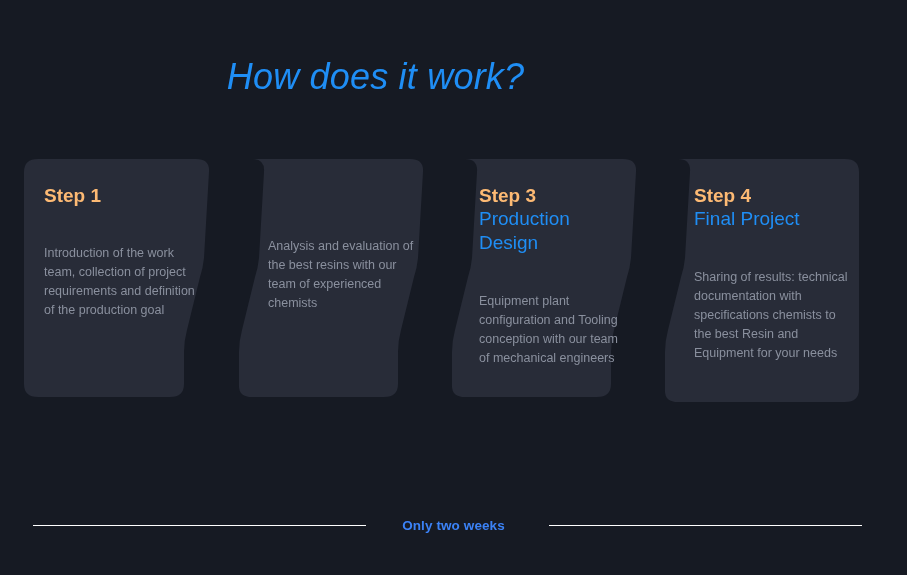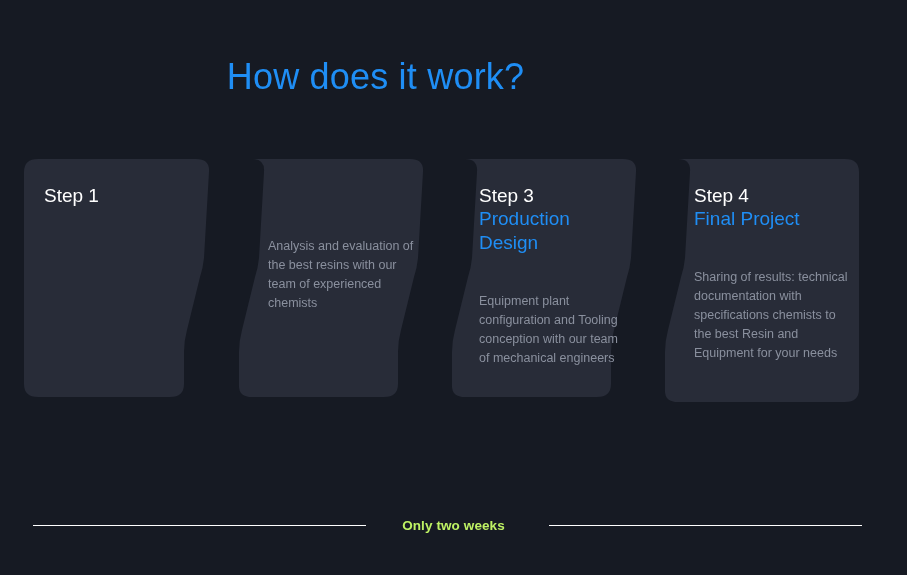--- a/index.html
+++ b/index.html
@@ -23,20 +23,21 @@
     left: 0;
     top: 54px;
     width: 751px;
     text-align: center;
     font-size: 36px;
     font-weight: 400;
     letter-spacing: 0.2px;
     color: #1f8ef5;
     line-height: 46px;
     white-space: nowrap;
+    font-style: italic;
   }
 
   
   #steps {
     position: absolute;
     left: 0;
     top: 0;
     width: 907px;
     height: 575px;
     pointer-events: none;
@@ -48,22 +49,22 @@
   }
   .card {
     position: absolute;
     pointer-events: auto;
   }
   .card-inner {
     position: absolute;
   }
   .step-label {
     font-size: 19px;
-    font-weight: 400;
-    color: #ffffff;
+    font-weight: 700;
+    color: #fdba74;
     line-height: 23px;
     white-space: nowrap;
   }
   .step-title {
     font-size: 19px;
     font-weight: 400;
     color: #1f8ef5;
     line-height: 24px;
   }
   .step-body {
@@ -101,21 +102,21 @@
   #footer-rule-left  { left: 33px;  width: 333px; }
   #footer-rule-right { left: 549px; width: 313px; }
   #footer-label {
     position: absolute;
     left: 0;
     top: 0;
     width: 907px;
     text-align: center;
     font-size: 13.5px;
     font-weight: 700;
-    color: #bef264;
+    color: #3b82f6;
     line-height: 27px;
     letter-spacing: 0.1px;
     white-space: nowrap;
   }
 </style>
 </head>
 <body>
 
 <div id="root">
 
@@ -154,20 +155,21 @@
                L859,389 Q859,402 845,402
                L678,402 Q664,402 665,389
                L665,352 Q665,341 668,330
                L681,277 Q684,268 685,258
                L690,172 Q691,159 678,159 Z" fill="#282c38"></path>
     </svg>
 
     <div class="card" id="card-1">
       <div class="card-inner">
         <div class="step-label">Step 1</div>
+        <div class="step-body">Introduction of the work team, collection of project requirements and definition of the production goal</div>
       </div>
     </div>
 
     <div class="card" id="card-2">
       <div class="card-inner">
         <div class="step-body">Analysis and evaluation of the best resins with our team of experienced chemists</div>
       </div>
     </div>
 
     <div class="card" id="card-3">

